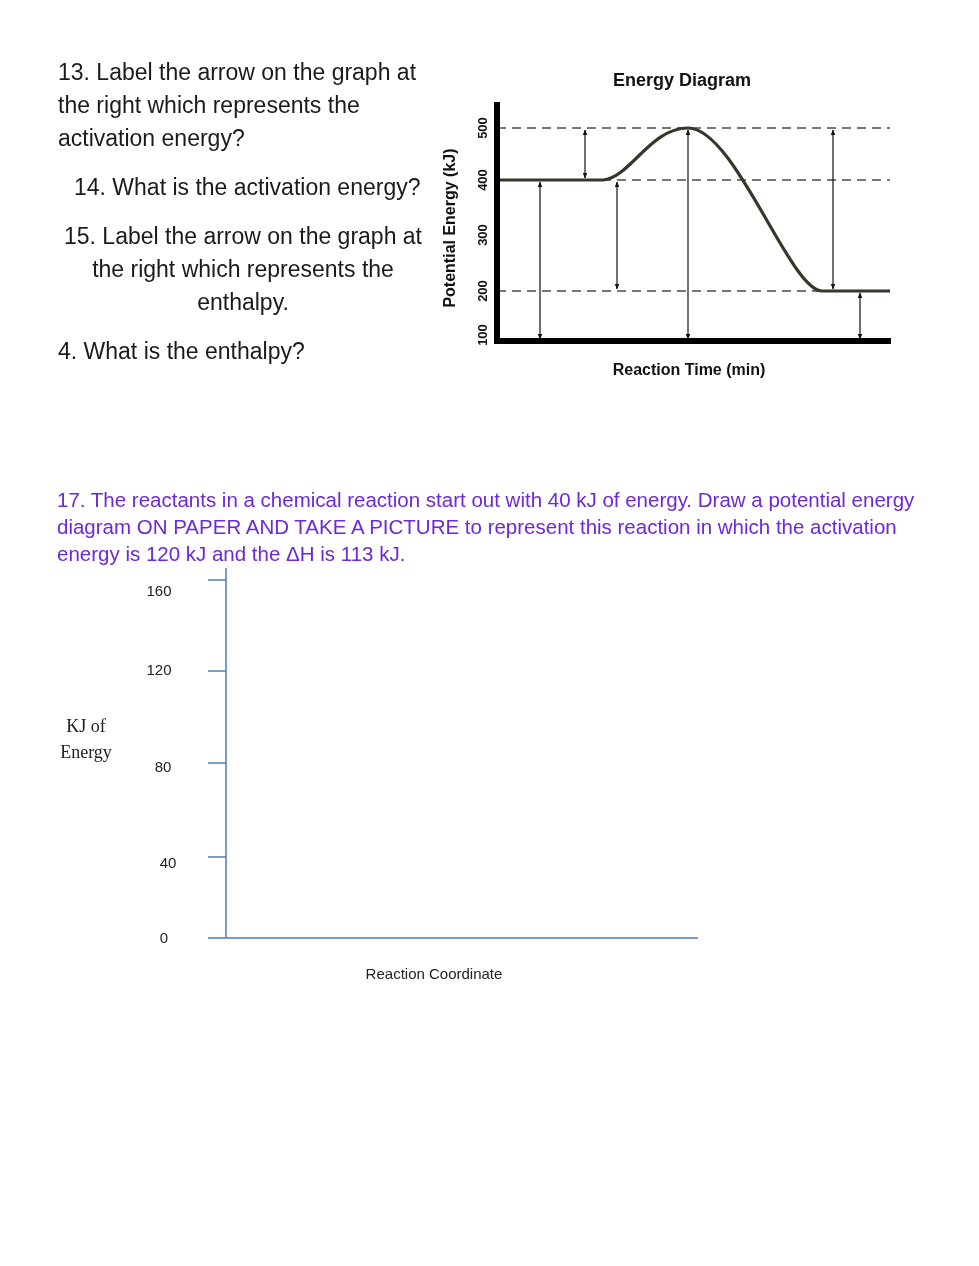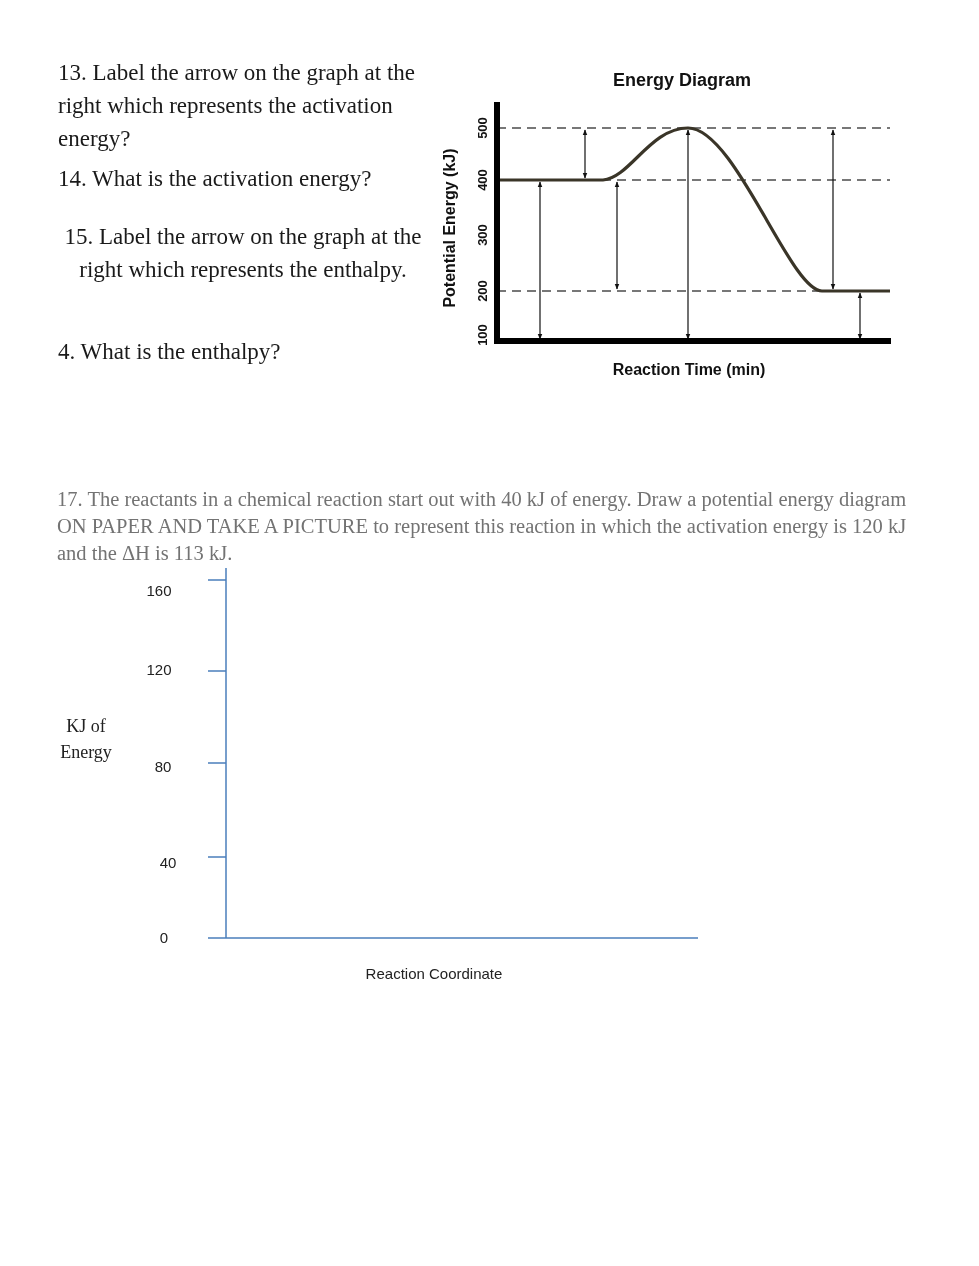--- a/index.html
+++ b/index.html
@@ -1,23 +1,23 @@
 <!DOCTYPE html>
 <html><head>
 <meta charset="utf-8">
 <style>
   html, body { margin: 0; padding: 0; background: #ffffff; }
   body { width: 979px; height: 1266px; position: relative; overflow: hidden; }
-  .q { position: absolute; font-family: Liberation Serif, serif; color: #1a1a1a; }
+  .q { position: absolute; font-family: Liberation Sans, sans-serif; color: #1a1a1a; }
   .q-left { left: 58px; width: 370px; font-size: 23px; line-height: 33px; }
   #q13 { top: 56px; }
-  #q14 { top: 162px; }
+  #q14 { top: 171px; margin-left: 16px; }
   #q15 { top: 220px; text-align: center; }
   #q16 { top: 335px; }
-  #q17 { left: 57px; top: 486px; width: 880px; font-size: 20.5px; line-height: 27px; color: #737373; }
+  #q17 { left: 57px; top: 486px; width: 880px; font-size: 20.5px; line-height: 27px; color: #6d28d9; }
 
   #energy-diagram { position: absolute; left: 430px; top: 60px; width: 470px; height: 330px; }
   #energy-diagram text { font-family: "Liberation Sans", "DejaVu Sans", sans-serif; font-weight: bold; fill: #111; }
 
   #blank-graph { position: absolute; left: 0; top: 560px; width: 979px; height: 440px; }
   #blank-graph text.tick { font-family: "Liberation Sans", "DejaVu Sans", sans-serif; font-size: 15px; fill: #222; }
   #blank-graph text.xlabel { font-family: "Liberation Sans", "DejaVu Sans", sans-serif; font-size: 15px; fill: #222; }
   #blank-graph text.ylabel { font-family: "Liberation Serif", "DejaVu Serif", serif; font-size: 18px; fill: #222; }
 </style>
 </head>

